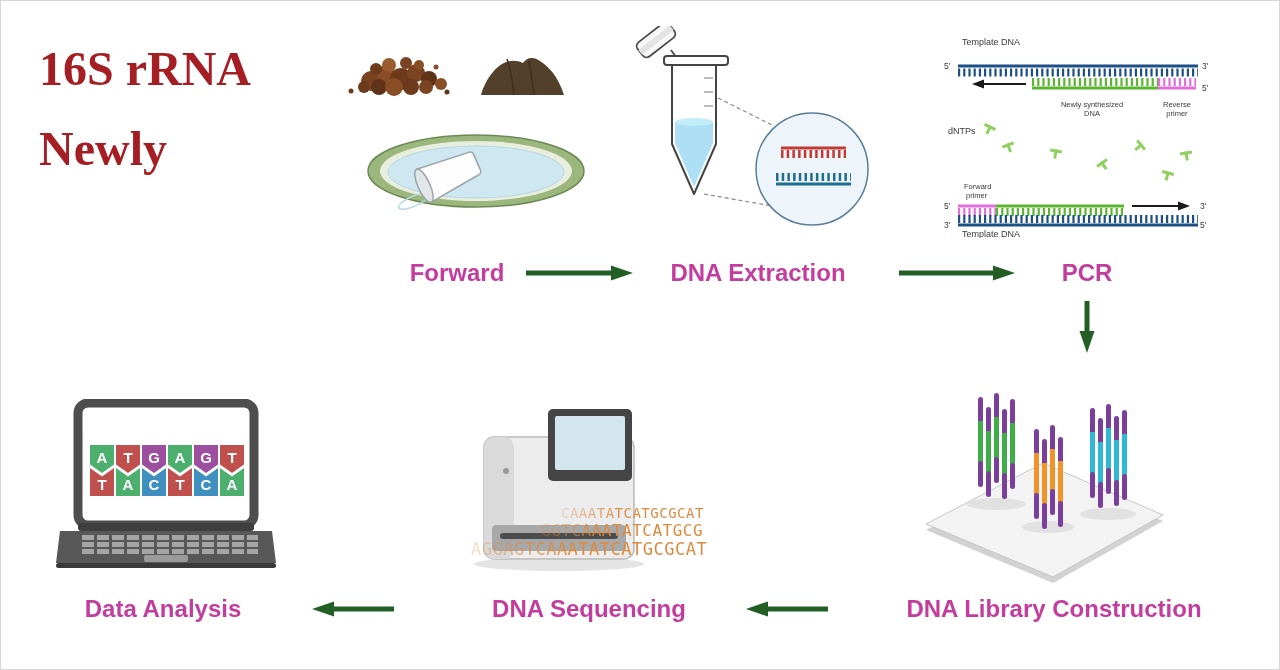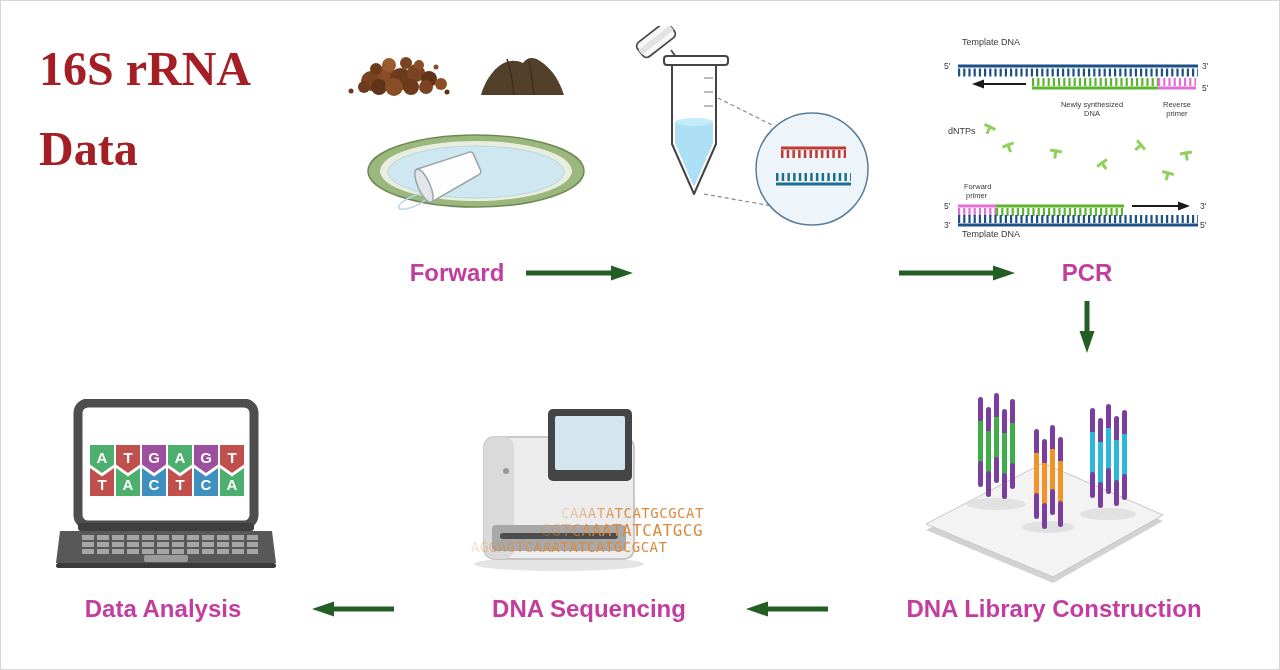--- a/index.html
+++ b/index.html
@@ -26,39 +26,39 @@
   .pcr-text-sm{font-family:"Liberation Sans",sans-serif;font-size:7.5px;fill:#3a3a3a;}
   .pcr-prime{font-family:"Liberation Sans",sans-serif;font-size:8.5px;fill:#3a3a3a;}
   .seq-line{
     position:absolute;font-family:"DejaVu Sans Mono",monospace;font-weight:normal;
     color:var(--sequence-text,#dd8a3e);letter-spacing:.5px;white-space:nowrap;
     -webkit-mask-image:linear-gradient(90deg,rgba(0,0,0,.25),#000 45%);
             mask-image:linear-gradient(90deg,rgba(0,0,0,.25),#000 45%);
   }
   .seq-1{left:560px;top:504px;font-size:14px;}
   .seq-2{left:540px;top:520px;font-size:16px;}
-  .seq-3{left:470px;top:538px;font-size:14px;}
+  .seq-3{left:470px;top:538px;font-size:17px;}
   .dna-strip{position:absolute;left:89px;top:444px;display:flex;flex-direction:column;}
   .dna-row{display:flex;gap:2px;}
   .dna-row2{margin-top:-5px;}
   .base-cell{
     width:24px;height:28px;display:flex;align-items:center;justify-content:center;
     font-weight:bold;font-size:15px;color:#fff;background:#777;
   }
   .dna-row1 .base-cell{clip-path:polygon(0 0,100% 0,100% 70%,50% 100%,0 70%);padding-bottom:4px;box-sizing:border-box;}
   .dna-row2 .base-cell{clip-path:polygon(0 0,50% 30%,100% 0,100% 100%,0 100%);padding-top:4px;box-sizing:border-box;}
 </style>
 </head>
 <body>
 
 <div class="canvas">
 
   <div class="abs title">
     <div>16S rRNA</div>
-    <div>Data</div>
+    <div>Newly</div>
   </div>
 
   <svg class="abs" style="left:330px;top:28px;" width="260" height="190" viewBox="0 0 260 190">
 
     <g>
       <circle cx="40" cy="52" r="10" fill="#7a4423"></circle>
         <circle cx="55" cy="45" r="9" fill="#8a4e26"></circle>
       <circle cx="70" cy="50" r="11" fill="#6e3a1c"></circle>
         <circle cx="85" cy="44" r="9" fill="#7a4423"></circle>
       <circle cx="98" cy="50" r="8" fill="#5f3318"></circle>
@@ -203,20 +203,21 @@
       <line x1="24" y1="186" x2="264" y2="186" stroke="#1c5086" stroke-width="8" stroke-dasharray="2.2 3" opacity="0"></line>
       <line x1="24" y1="188" x2="264" y2="188" stroke="#1c5086" stroke-width="8" stroke-dasharray="2.2 3" transform="translate(0,-2)"></line>
       <line x1="24" y1="192" x2="264" y2="192" stroke="#1c5086" stroke-width="3"></line>
     </g>
     <text x="10" y="195" class="pcr-prime">3'</text>
     <text x="266" y="195" class="pcr-prime">5'</text>
     <text x="28" y="204" class="pcr-text">Template DNA</text>
   </svg>
 
   <div class="step-label" style="left:456px;top:258px;">Forward</div>
+  <div class="step-label" style="left:757px;top:258px;">DNA Extraction</div>
   <div class="step-label" style="left:1086px;top:258px;">PCR</div>
 
   <svg class="abs" style="left:525px;top:262px;" width="107" height="20" viewBox="0 0 107 20">
     <line class="arrow-shaft" x1="0" y1="10" x2="87" y2="10"></line>
     <polygon class="arrow-head" points="107,10 85,2.5 85,17.5"></polygon>
   </svg>
   <svg class="abs" style="left:898px;top:262px;" width="116" height="20" viewBox="0 0 116 20">
     <line class="arrow-shaft" x1="0" y1="10" x2="94" y2="10"></line>
     <polygon class="arrow-head" points="116,10 94,2.5 94,17.5"></polygon>
   </svg>

